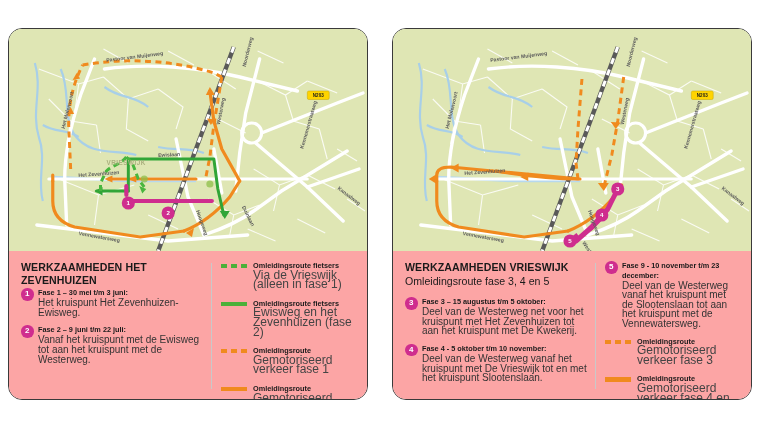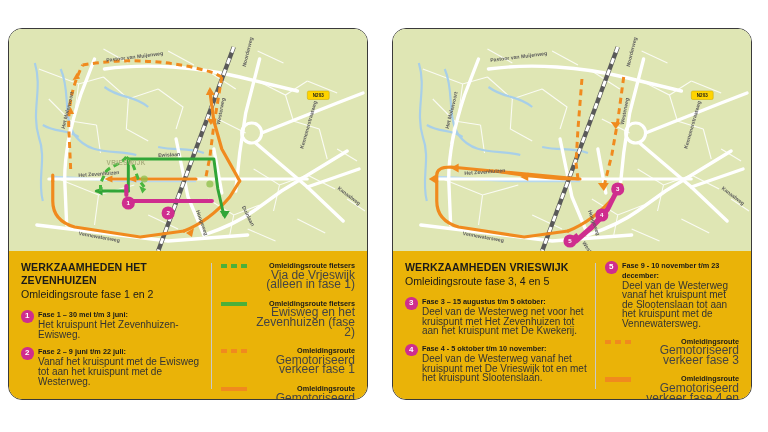--- a/index.html
+++ b/index.html
@@ -37,21 +37,21 @@
   }
   .map svg { display:block; width:100%; height:100%; }
 
   
   .info {
     position: relative;
     height: 150px;
     padding: 10px 12px 8px 12px;
     box-sizing: border-box;
     display: flex;
-    background: #eab308;
+    background: #fca5a5;
   }
   .info-col-left {
     width: 190px;
     padding-right: 8px;
     box-sizing: border-box;
   }
   .divider {
     width: 1px;
     background: #c9c9c9;
     margin: 2px 9px 4px 0;
@@ -103,21 +103,20 @@
   }
   .phase .ph-body {
     font-size: 10px;
     color: #333;
     line-height: 9.6px;
   }
   .legend-item {
     position: relative;
     padding-left: 32px;
     margin-bottom: 9px;
-    text-align: right;
   }
   .legend-item .swatch {
     position: absolute;
     left: 0; top: 3px;
     width: 26px; height: 4.2px;
   }
   .legend-item .swatch.solid-green  { background: #4bb03a; }
   .legend-item .swatch.solid-orange { background: #f08a1e; }
   .legend-item .swatch.dash-green {
     background: repeating-linear-gradient(to right, #4bb03a 0 6px, transparent 6px 10px);
@@ -302,21 +301,20 @@
         <g>
           <circle cx="160" cy="184" r="6.6" fill="#cf2d8e"></circle>
           <text class="marker-txt" x="160" y="186.4">2</text>
         </g>
       </svg>
     </div>
 
     <div class="info">
       <div class="info-col-left">
         <h1 class="title">WERKZAAMHEDEN HET ZEVENHUIZEN</h1>
-        <h2 class="subtitle">Omleidingsroute fase 1 en 2</h2>
 
         <div class="phase">
           <span class="bullet">1</span>
           <div class="ph-title">Fase 1 – 30 mei t/m 3 juni:</div>
           <div class="ph-body">Het kruispunt Het Zevenhuizen-Ewisweg.</div>
         </div>
 
         <div class="phase">
           <span class="bullet">2</span>
           <div class="ph-title">Fase 2 – 9 juni t/m 22 juli:</div>

